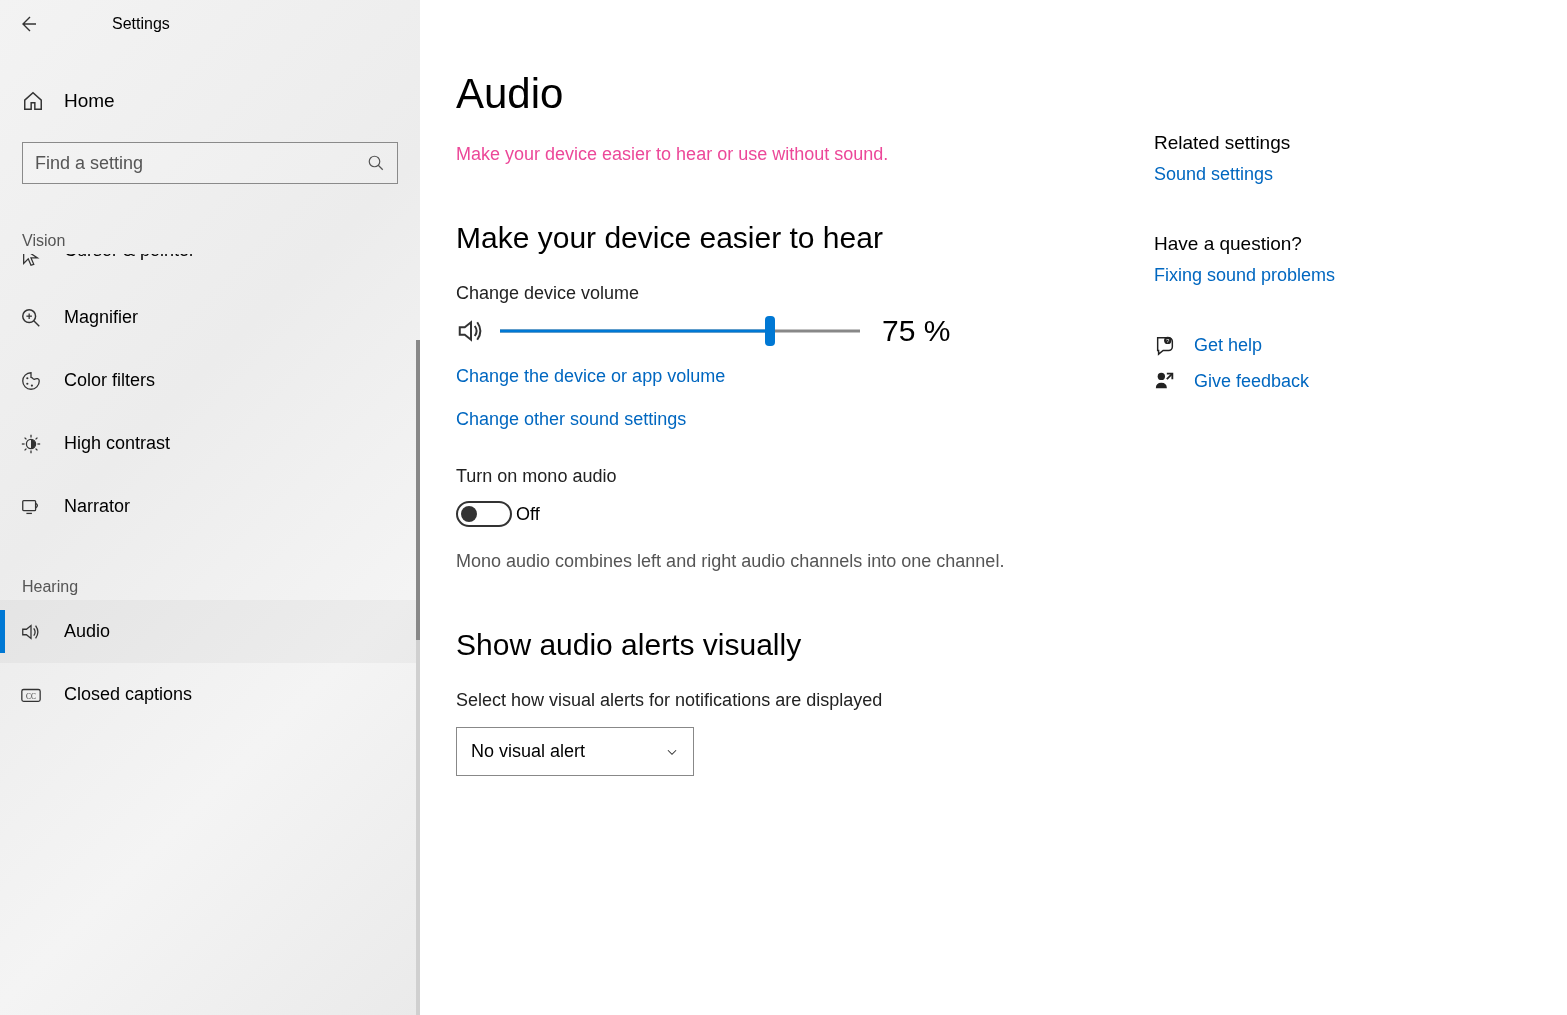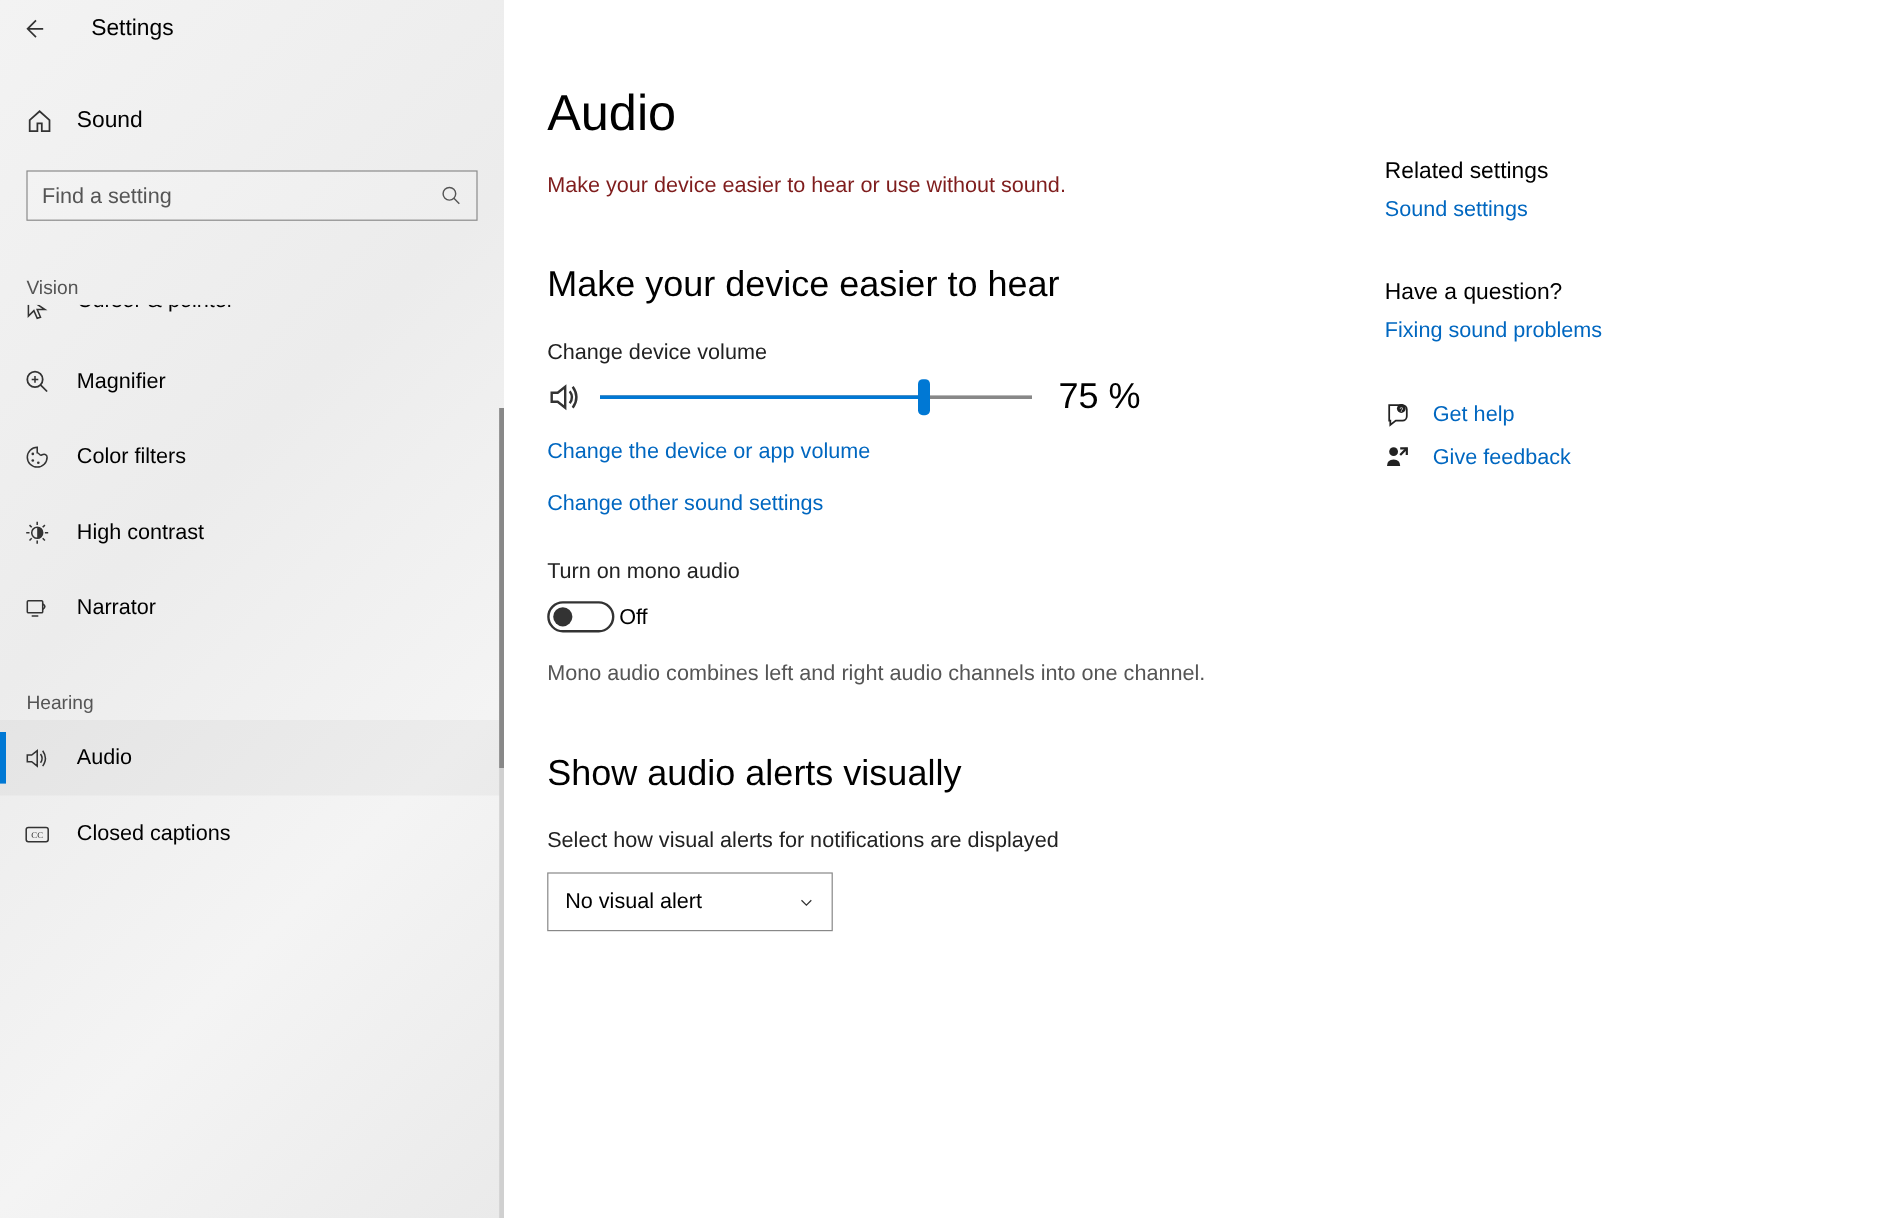--- a/index.html
+++ b/index.html
@@ -27,21 +27,21 @@
     align-items: center;
     height: 48px;
     padding-left: 14px;
     gap: 34px;
   }
   .back-btn {
     width: 28px; height: 28px;
     display: flex; align-items: center; justify-content: center;
     cursor: pointer;
   }
-  .app-title { font-size: 19px; }
+  .app-title { font-size: 16px; margin-left: 36px; }
   .home-row {
     display: flex; align-items: center;
     gap: 20px;
     padding: 12px 22px;
     margin-top: 30px;
     font-size: 19px;
     cursor: pointer;
   }
   .search-wrap {
     margin: 18px 22px 0 22px;
@@ -109,21 +109,21 @@
     background: #888;
   }
   
   .main {
     flex: 1;
     padding: 70px 0 0 36px;
     display: flex;
   }
   .content { width: 680px; }
   .page-title { font-size: 42px; font-weight: 500; }
-  .page-sub   { font-size: 18px; color: #7f1d1d; margin-top: 26px; }
+  .page-sub   { font-size: 18px; color: #ec4899; margin-top: 26px; }
   h2.section  { font-size: 30px; font-weight: 500; margin-top: 56px; }
   .label-txt  { font-size: 18px; color: #222; margin-top: 28px; }
   .slider-row { display: flex; align-items: center; gap: 14px; margin-top: 10px; }
   .vol-icon   { width: 30px; }
   .slider {
     position: relative;
     width: 360px;
     height: 30px;
   }
   .slider-track {
@@ -182,21 +182,21 @@
     </div>
     <span class="app-title">Settings</span>
   </div>
 
   <div class="home-row">
     <span class="nav-icon">
       <svg width="22" height="22" viewBox="0 0 24 24">
           <path d="M3 11 L12 3 L21 11 V21 H14 V14 H10 V21 H3 Z" fill="none" stroke="#333" stroke-width="1.6"></path>
         </svg>
     </span>
-    <span>Sound</span>
+    <span>Home</span>
   </div>
 
   <div class="search-wrap">
     <input placeholder="Find a setting" style="">
     <span>
       <svg width="18" height="18" viewBox="0 0 24 24">
           <circle cx="10" cy="10" r="7" stroke="#555" stroke-width="1.6" fill="none"></circle>
           <line x1="15" y1="15" x2="21" y2="21" stroke="#555" stroke-width="1.6"></line>
         </svg>
     </span>

